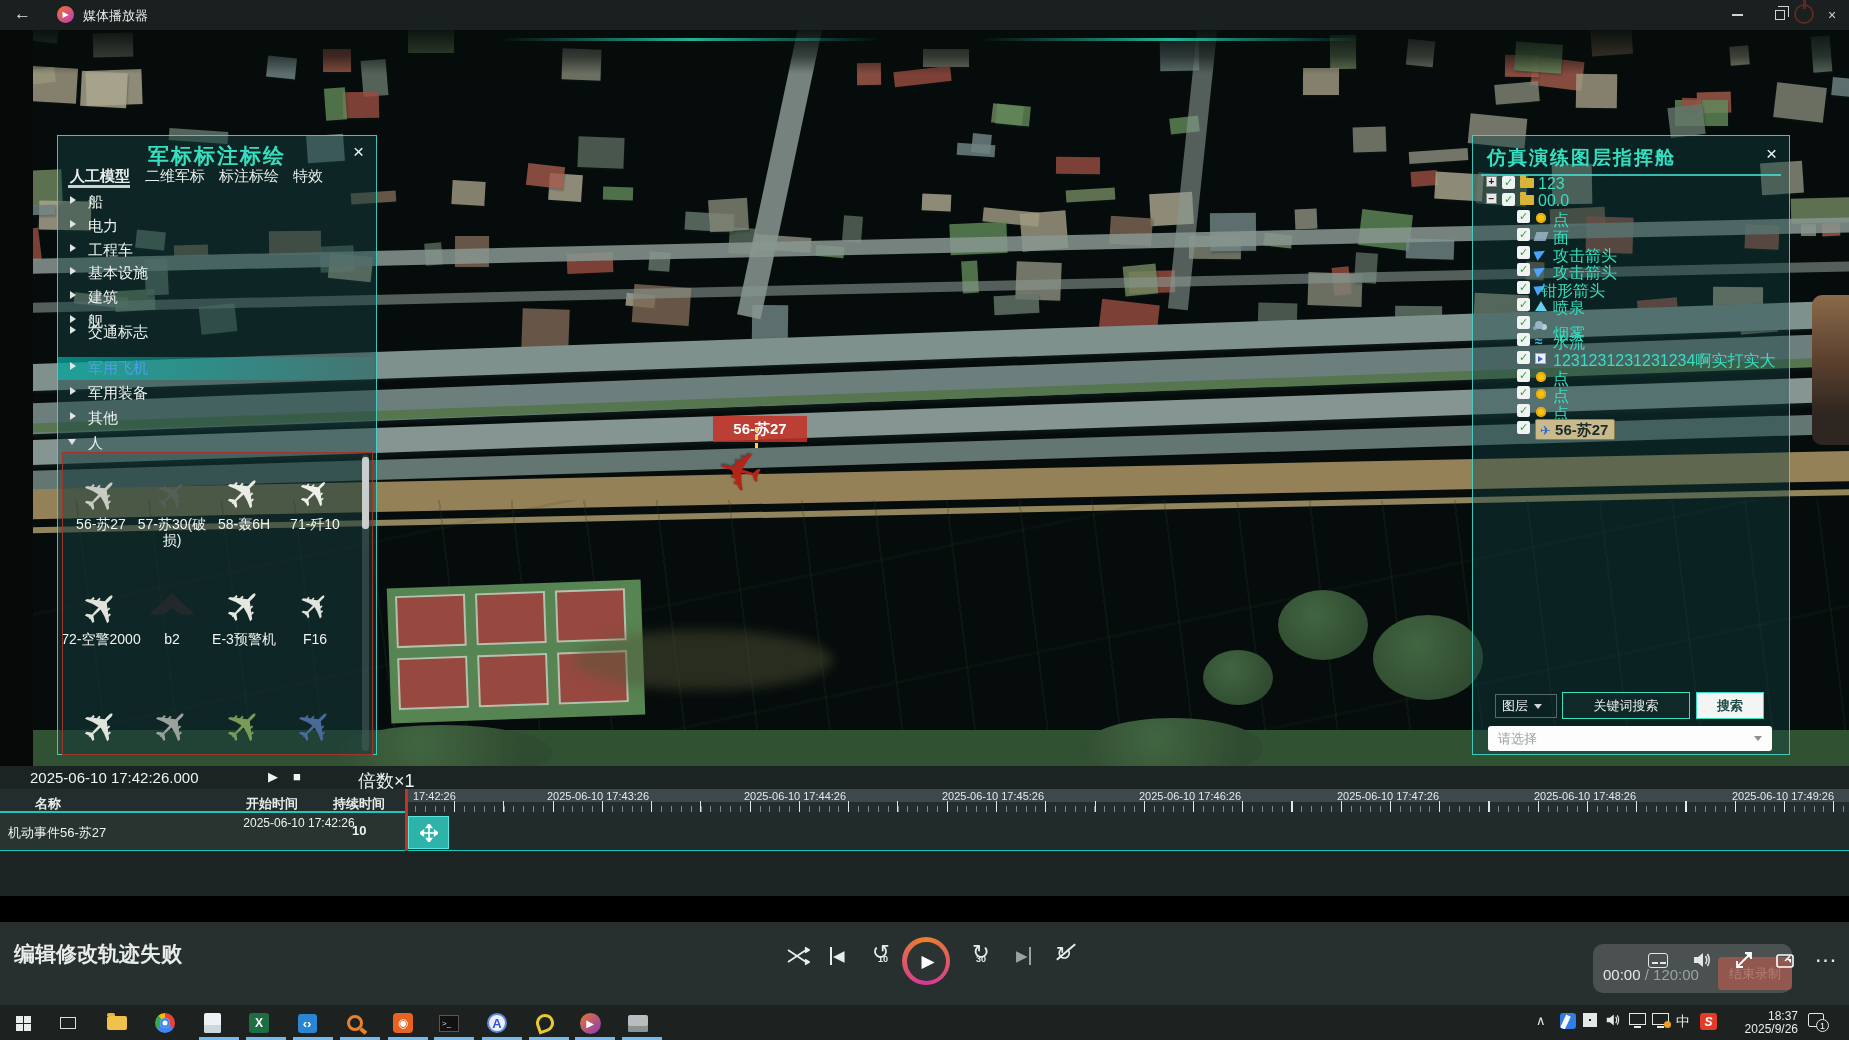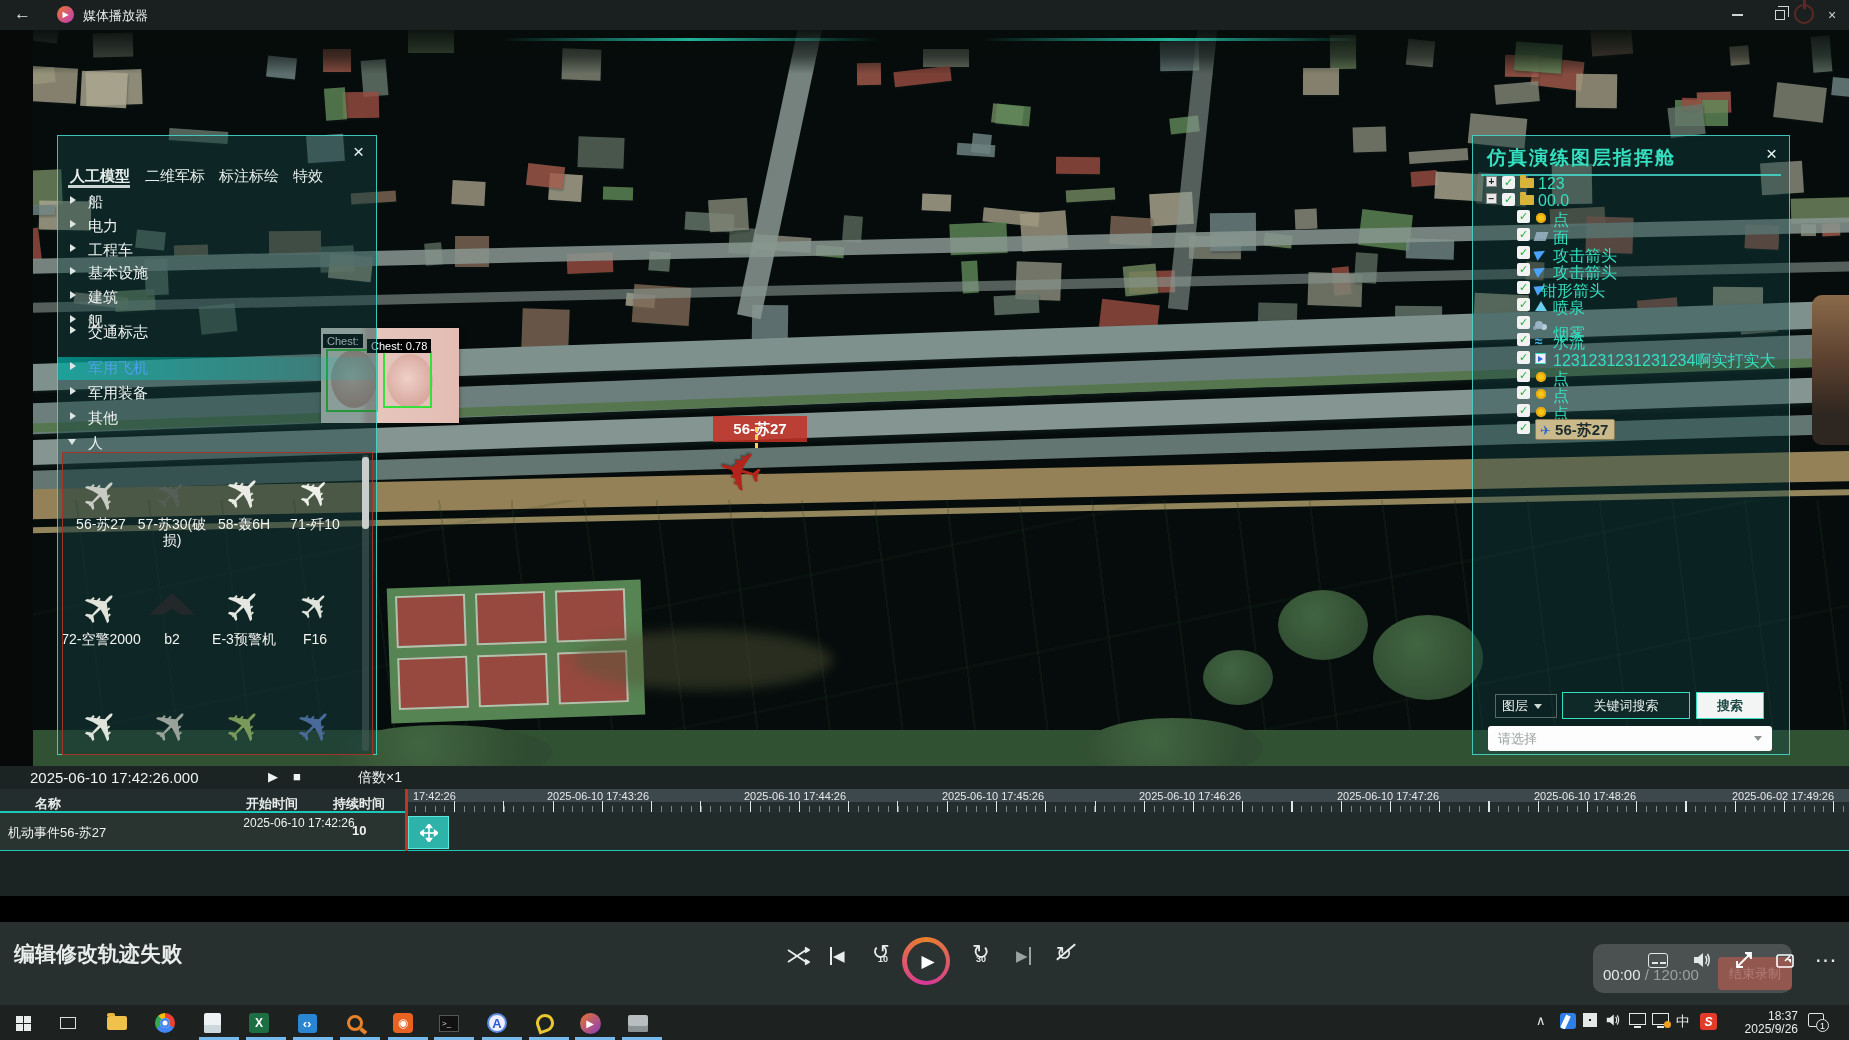--- a/index.html
+++ b/index.html
@@ -325,31 +325,24 @@
   <div class="banner"></div>
   <div class="bannerwing" style="left:500px;width:380px;"></div>
   <div class="bannerwing" style="left:980px;width:380px;"></div>
 
   <div class="jetlabel">56-苏27</div>
   <div class="ydash" style="left:755px;top:427px;"></div>
   <div class="ydash" style="left:755px;top:435px;"></div>
   <div class="ydash" style="left:755px;top:443px;"></div>
   <div class="jet">✈</div>
 
-  <div class="patch">
-    <div class="blob" style="left:10px;top:22px;width:46px;height:58px;"></div>
-    <div class="blob" style="left:66px;top:26px;width:46px;height:54px;"></div>
-    <div class="detbox" style="left:5px;top:21px;width:52px;height:63px;"></div>
-    <div class="detbox" style="left:62px;top:23px;width:49px;height:57px;"></div>
-    <div class="detlab" style="left:2px;top:6px;">Chest:</div>
-    <div class="detlab" style="left:46px;top:11px;">Chest: 0.78</div>
-  </div>
   <div class="sideobj"></div>
 
   <div class="panel" style="left:57px;top:135px;width:320px;height:620px;">
+    <div class="ptitle" style="position:absolute;left:0;top:6px;width:100%;text-align:center;font-size:21px;">军标标注标绘</div>
     <div class="pclose" style="right:12px;top:5px;">×</div>
   </div>
   <div class="tab active" style="left:70px;">人工模型</div>
   <div class="tabline"></div>
   <div class="tab" style="left:145px;">二维军标</div>
   <div class="tab" style="left:219px;">标注标绘</div>
   <div class="tab" style="left:293px;">特效</div>
 
   <div class="cat" style="top:191px;">
       <span class="chev"></span>
@@ -512,36 +505,36 @@
   <div class="searchbtn" style="left:1696px;top:692px;width:68px;height:27px;">搜索</div>
   <div class="whitesel" style="left:1488px;top:726px;width:284px;height:25px;">
     <span>请选择</span>
       <span class="ddchev"></span>
   </div>
 
   <div class="tl-strip">
     <span style="position:absolute;left:30px;top:3px;font-size:15px;">2025-06-10 17:42:26.000</span>
     <span style="position:absolute;left:268px;top:3px;font-size:13px;">▶</span>
     <span style="position:absolute;left:293px;top:3px;font-size:13px;">■</span>
-    <span style="position:absolute;left:358px;top:3px;font-size:14px;">倍数×1</span>
+    <span style="position:absolute;left:358px;top:3px;font-size:18px;">倍数×1</span>
   </div>
   <div class="tl-head"></div>
   <span class="col" style="left:35px;">名称</span>
   <span class="col" style="left:246px;">开始时间</span>
   <span class="col" style="left:333px;">持续时间</span>
   <div class="tealline" style="left:0;top:811px;width:405px;"></div>
   <div class="ruler"></div>
   <span class="rlabel" style="left:413px;top:790px;">17:42:26</span>
   <span class="rlabel" style="left:598px;top:790px;transform:translateX(-50%);">2025-06-10 17:43:26</span>
   <span class="rlabel" style="left:795px;top:790px;transform:translateX(-50%);">2025-06-10 17:44:26</span>
   <span class="rlabel" style="left:993px;top:790px;transform:translateX(-50%);">2025-06-10 17:45:26</span>
   <span class="rlabel" style="left:1190px;top:790px;transform:translateX(-50%);">2025-06-10 17:46:26</span>
   <span class="rlabel" style="left:1388px;top:790px;transform:translateX(-50%);">2025-06-10 17:47:26</span>
   <span class="rlabel" style="left:1585px;top:790px;transform:translateX(-50%);">2025-06-10 17:48:26</span>
-  <span class="rlabel" style="left:1783px;top:790px;transform:translateX(-50%);">2025-06-02 17:49:26</span>
+  <span class="rlabel" style="left:1783px;top:790px;transform:translateX(-50%);">2025-06-10 17:49:26</span>
   <div class="ticks1"></div>
   <div class="ticks2"></div>
 
   <div class="tl-row"></div>
   <div class="tl-rowL">
     <span style="position:absolute;left:8px;top:11px;font-size:13px;">机动事件56-苏27</span>
     <span style="position:absolute;left:228px;top:2px;width:142px;text-align:center;font-size:12px;line-height:16px;white-space:pre-line;">2025-06-10 17:42:26</span>
     <span style="position:absolute;left:352px;top:10px;font-size:13px;font-weight:bold;">10</span>
   </div>
   <div class="evblock">

